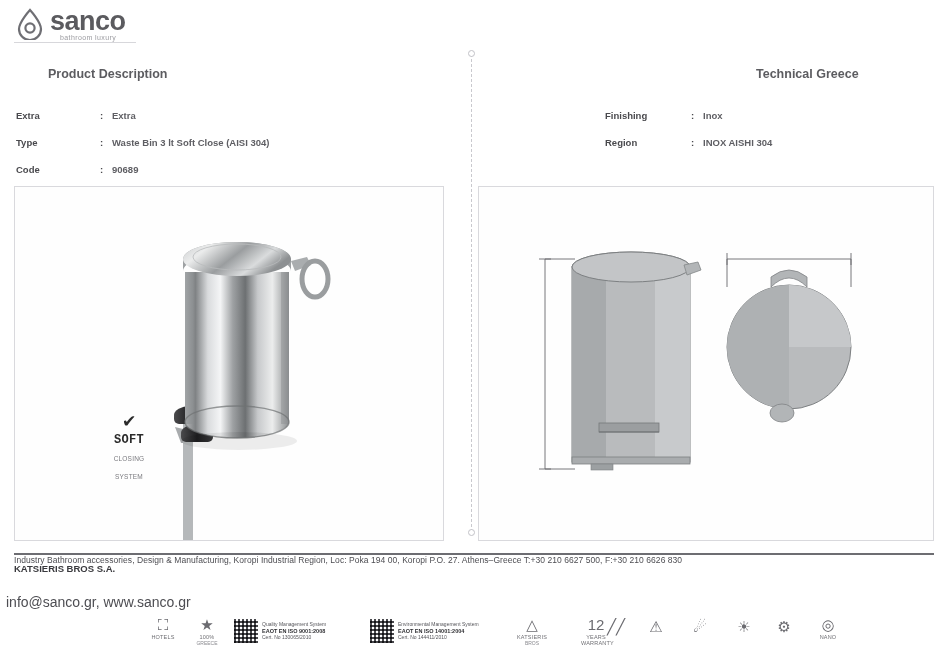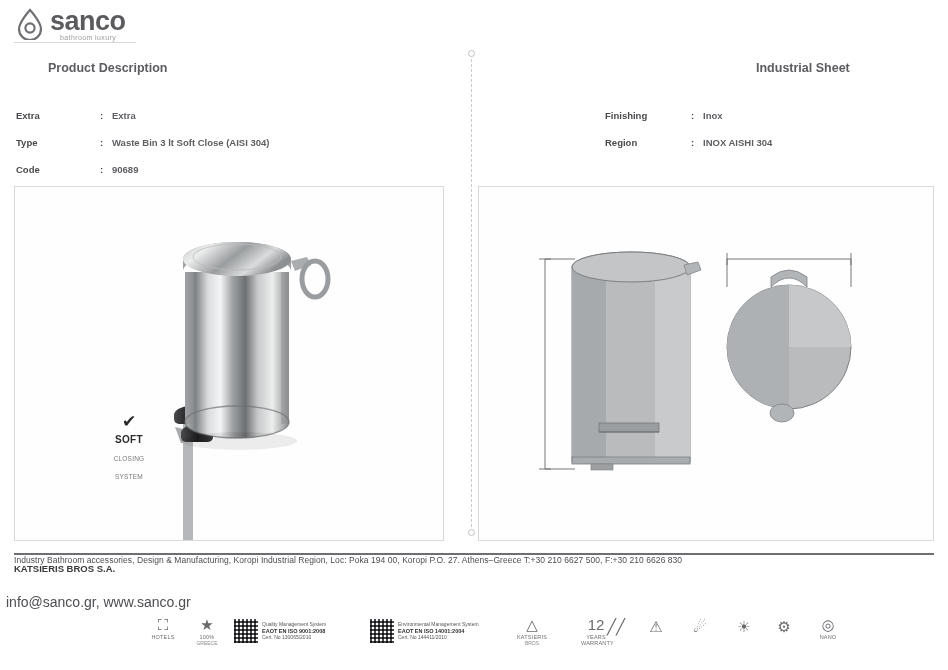--- a/index.html
+++ b/index.html
@@ -50,20 +50,21 @@
     width: 122px; height: 1px;
     background: #d7d7db;
   }
 
   
   .sec-title {
     position: absolute;
     font-size: 12.5px;
     font-weight: bold;
     color: #5c5c60;
+    margin-top: 6px;
   }
   #title-left  { left: 48px;  top: 61px; }
   #title-right { left: 756px; top: 61px; }
 
   
   .spec {
     position: absolute;
     font-size: 9.5px;
   }
   #spec-left  { left: 16px;  top: 104px; }
@@ -108,21 +109,21 @@
     left: 88px; top: 228px;
     width: 52px; height: 52px;
     text-align: center;
   }
   .softclose .tick {
     font-size: 17px;
     color: #2b2b2b;
     line-height: 14px;
     display: block;
   }
-  .softclose .l1 { font-size: 10px; font-weight: bold; color: #2b2b2b; letter-spacing: 0.3px; }
+  .softclose .l1 { font-size: 12px; font-weight: bold; color: #2b2b2b; letter-spacing: 0.3px; font-family: Liberation Mono, monospace; }
   .softclose .l2,
   .softclose .l3 { font-size: 6.5px; color: #7a7a7f; letter-spacing: 0.2px; }
 
   
   .footer-rule {
     position: absolute;
     left: 14px; top: 553px;
     width: 920px; height: 2px;
     background: #6d6d72;
   }
@@ -189,21 +190,21 @@
         <path d="M16 2 C16 2 5 14 5 21 a11 11 0 0 0 22 0 C27 14 16 2 16 2 Z" fill="none" stroke="#6f6f74" stroke-width="2.2"></path>
         <circle cx="16" cy="20" r="4.6" fill="none" stroke="#6f6f74" stroke-width="2.2"></circle>
       </svg>
     </span>
     <span class="logo-text">sanco</span>
     <span class="logo-sub">bathroom luxury</span>
     <span class="logo-rule"></span>
   </div>
 
   <div class="sec-title" id="title-left">Product Description</div>
-  <div class="sec-title" id="title-right">Industrial Sheet</div>
+  <div class="sec-title" id="title-right">Technical Greece</div>
 
   <div class="spec" id="spec-left">
     <div class="spec-row">
       <span class="spec-key">Extra</span>
       <span class="spec-colon">:</span>
       <span class="spec-val">Extra</span>
     </div>
     <div class="spec-row">
       <span class="spec-key">Type</span>
       <span class="spec-colon">:</span>

